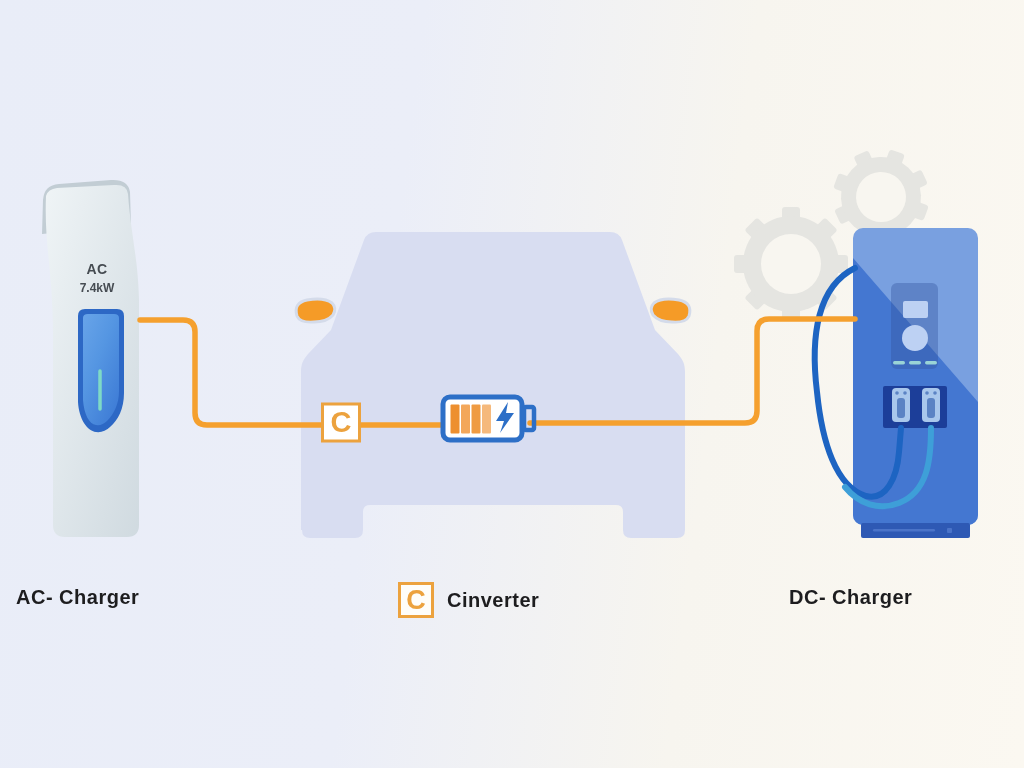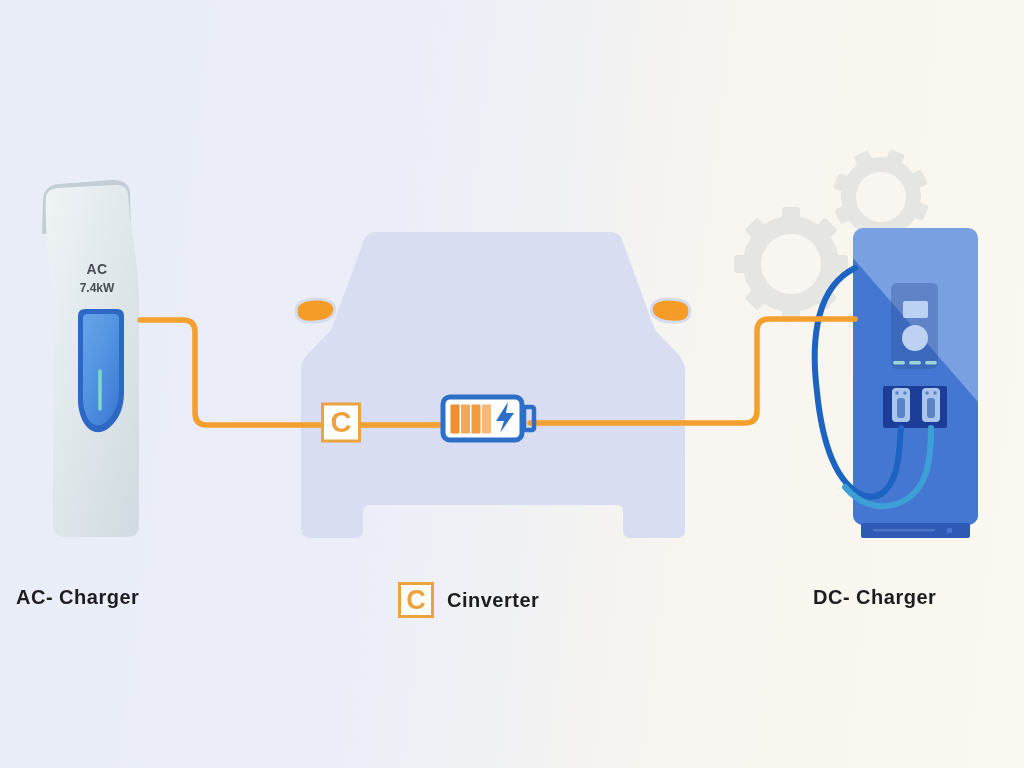--- a/index.html
+++ b/index.html
@@ -11,21 +11,21 @@
   }
   .stage{position:absolute;inset:0;}
   svg{position:absolute;left:0;top:0;}
   svg text{font-family:"Liberation Sans",sans-serif;}
   .legend-label{
     position:absolute;
     font-size:20px;font-weight:bold;color:#1D1D1F;letter-spacing:0.5px;
     white-space:nowrap;
   }
   #label-ac{left:16px;top:586px;}
-  #label-dc{left:813px;top:586px;}
+  #label-dc{left:789px;top:586px;}
   .legend-converter{
     position:absolute;left:398px;top:582px;
     display:flex;align-items:center;gap:13px;
   }
   .c-box{
     width:30px;height:30px;border:3px solid #ECA23E;background:#FEFDF9;
     display:flex;align-items:center;justify-content:center;
     font-size:27px;font-weight:bold;color:#ECA23E;line-height:1;
   }
 </style>

